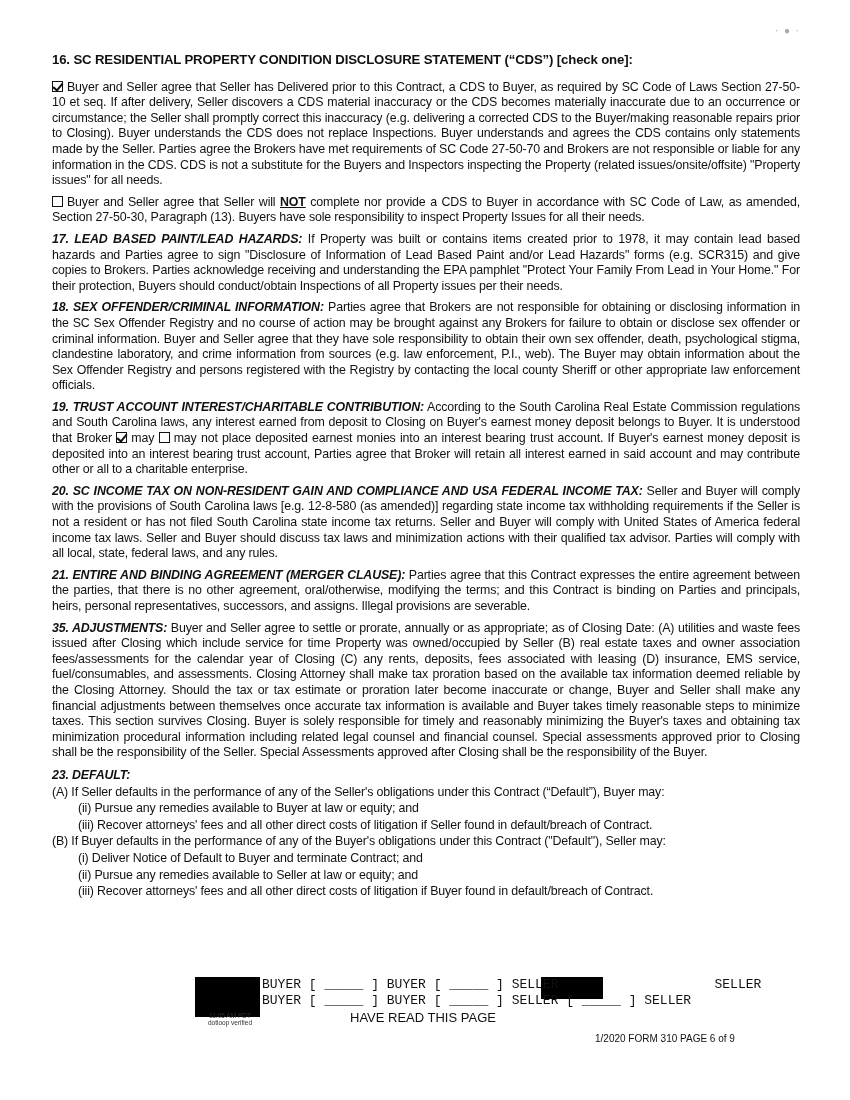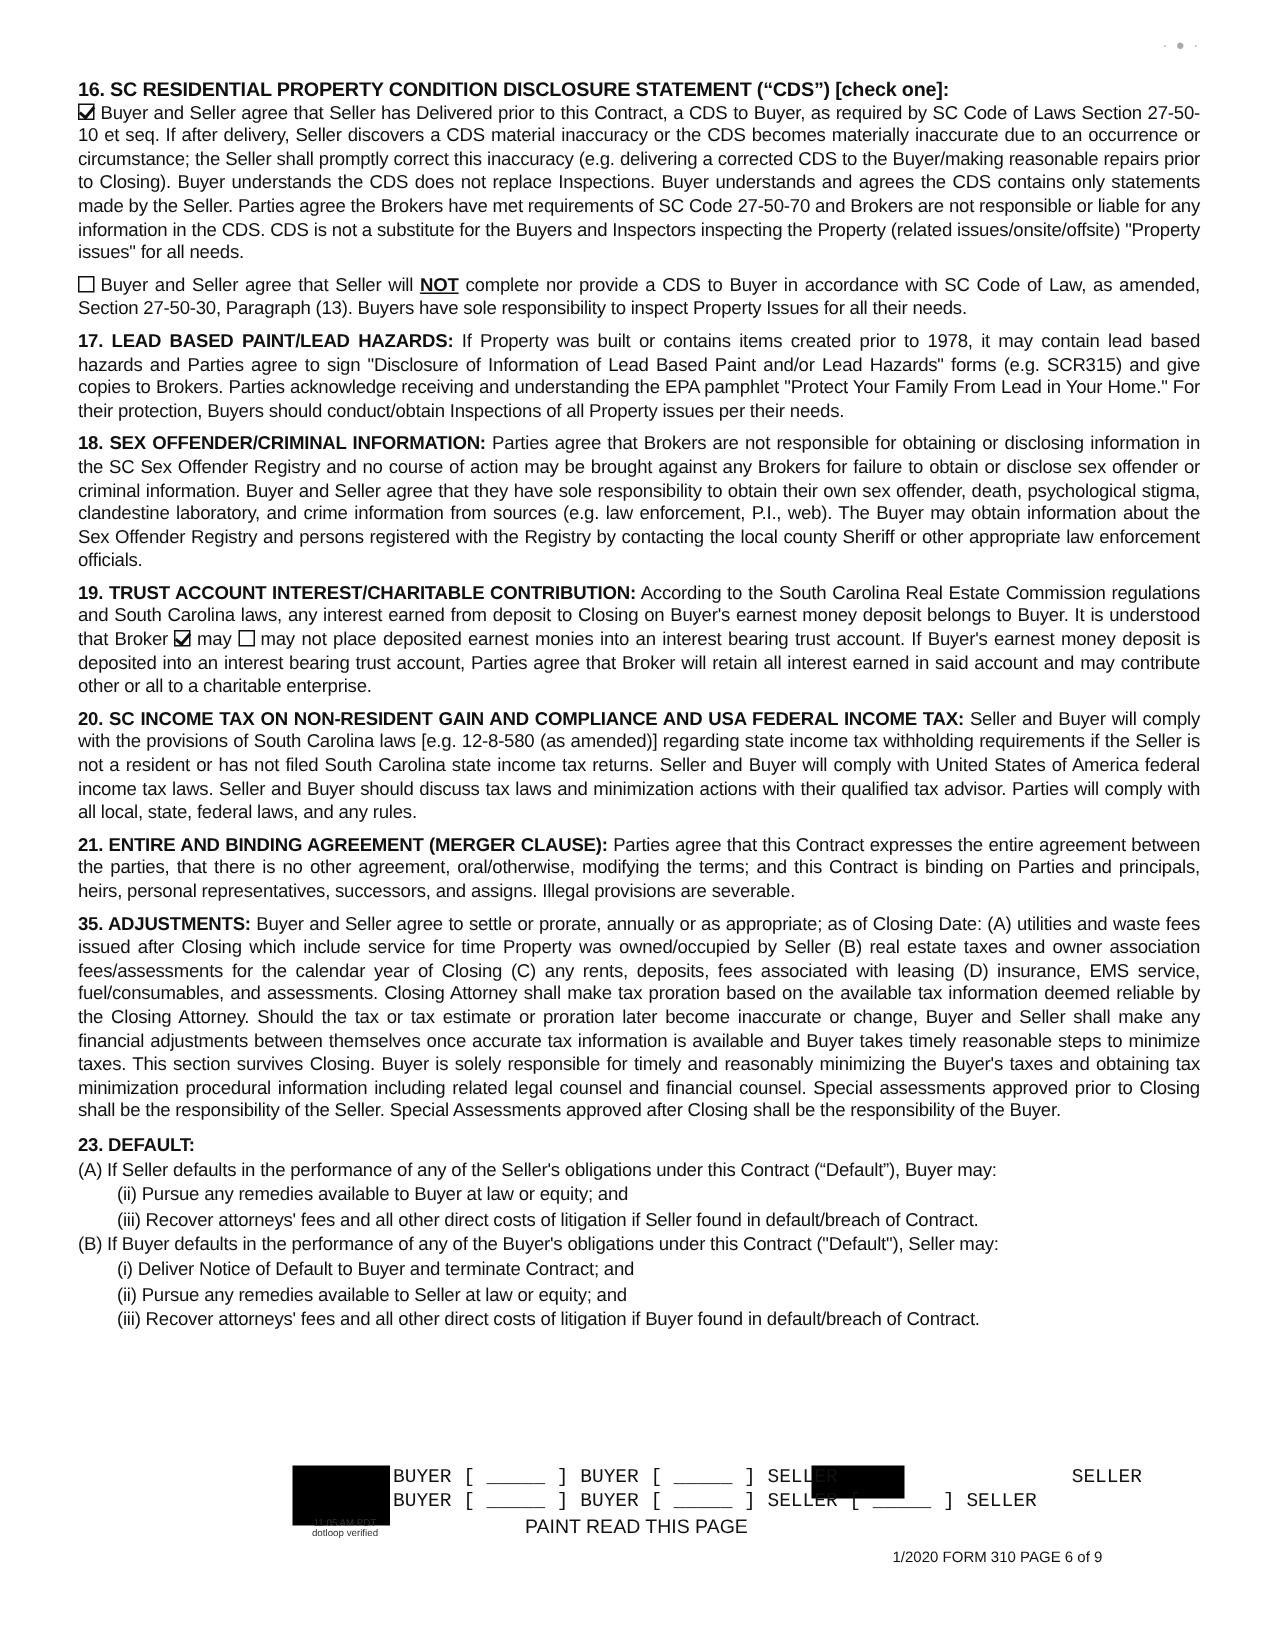--- a/index.html
+++ b/index.html
@@ -1,20 +1,20 @@
 <!DOCTYPE html>
 <html><head>
 <meta charset="utf-8">
 <style>
   html, body { margin: 0; padding: 0; background: #ffffff; }
   body { width: 850px; height: 1100px; position: relative; overflow: hidden; font-family: "Liberation Sans", sans-serif; color: #111; }
   .page { position: absolute; left: 52px; top: 52px; width: 748px; font-size: 12.4px; line-height: 15.6px; letter-spacing: -0.15px; }
   .sec { margin: 0 0 6px 0; text-align: justify; }
-  .sec b { font-weight: bold; }
-  .h16 { font-weight: bold; font-size: 13.2px; margin-bottom: 0; }
+  .sec b { font-weight: bold; font-style: italic; }
+  .h16 { font-weight: bold; font-size: 13.2px; margin-bottom: 12px; }
   .cb { display: inline-block; width: 9px; height: 9px; border: 1.3px solid #111; vertical-align: -1px; margin-right: 4px; position: relative; box-sizing: content-box; }
   .cb.checked::after { content: ""; position: absolute; left: 2px; top: -1px; width: 4px; height: 8px; border-right: 2px solid #111; border-bottom: 2px solid #111; transform: rotate(40deg); }
   .u { text-decoration: underline; font-weight: bold; margin-top: 14px; }
   .indent { padding-left: 26px; }
   .deflines div { line-height: 16.6px; }
   .sig { position: absolute; left: 195px; top: 975px; width: 480px; height: 60px; font-size: 13px; }
   .redact { position: absolute; background: #000; }
   .sigrow { position: absolute; left: 67px; white-space: pre; font-family: Liberation Mono, monospace; }
   .dotloop { position: absolute; left: 0px; top: 37px; width: 70px; text-align: center; font-size: 6.5px; line-height: 7px; color: #333; }
   .haveread { position: absolute; left: 155px; top: 35px; font-size: 13px; }
@@ -85,16 +85,16 @@
 
 <div class="sig">
   <div class="redact" style="left:0;top:2px;width:65px;height:40px;"></div>
   <div class="redact" style="left:346px;top:2px;width:62px;height:22px;"></div>
   <div class="sigrow" style="top:2px;">BUYER [ _____ ] BUYER [ _____ ] SELLER                    SELLER</div>
   <div class="sigrow" style="top:18px;">BUYER [ _____ ] BUYER [ _____ ] SELLER [ _____ ] SELLER</div>
   <div class="dotloop">
     <div>11:05 AM PDT</div>
     <div>dotloop verified</div>
   </div>
-  <div class="haveread">PAINT READ THIS PAGE</div>
+  <div class="haveread">HAVE READ THIS PAGE</div>
 </div>
 
 <div class="footer">1/2020  FORM 310  PAGE 6 of 9</div>
 
 </body></html>

